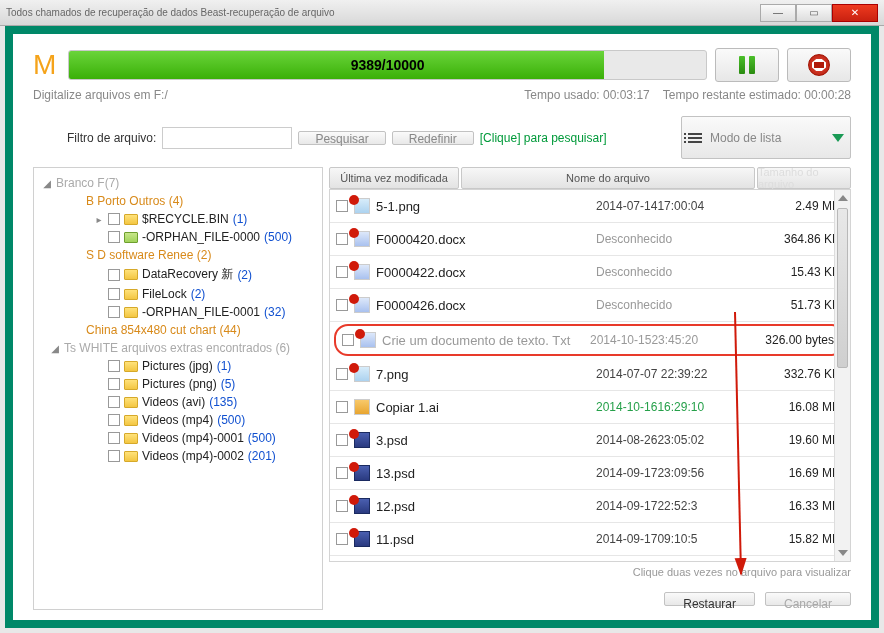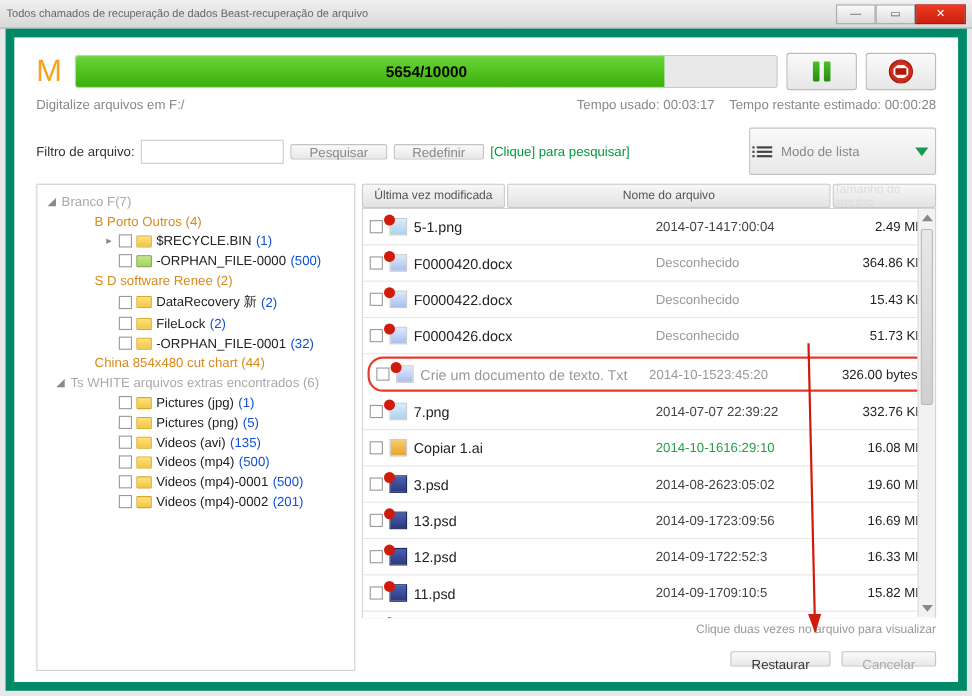--- a/index.html
+++ b/index.html
@@ -20,21 +20,21 @@
 .progress-text { position: relative; z-index: 1; width: 100%; text-align: center; font-weight: bold; color: #000; font-size: 14px; }
 .ctrl-btn { width: 64px; height: 34px; background: linear-gradient(#fafafa,#e7e7e7); border: 1px solid #bbb; border-radius: 3px; display:flex; align-items:center; justify-content:center; }
 .pause-icon { display:flex; gap:4px; }
 .pause-icon span { width:6px; height:18px; background: linear-gradient(#4bbf2a,#2a8b10); border-radius:1px; }
 .stop-icon { width: 22px; height: 22px; border-radius:50%; background: radial-gradient(#e84b3a,#b01a0a); border:1px solid #a01000; position:relative; display:flex; align-items:center;justify-content:center;}
 .stop-icon span{width:14px;height:12px;background:#fff; clip-path: polygon(30% 0,70% 0,100% 30%,100% 70%,70% 100%,30% 100%,0 70%,0 30%);}
 .stop-icon span::after{content:"";position:absolute;top:50%;left:50%;width:10px;height:6px;background:#b01a0a;transform:translate(-50%,-50%);}
 
 .inforow { display:flex; justify-content:space-between; color:#888; font-size:11px; margin-top:6px; }
 
-.filter-row { display:flex; align-items:center; gap:6px; margin-top:14px; }
+.filter-row { display:flex; align-items:center; gap:6px; margin-top:14px;margin-left:34px; }
 .filter-row .lbl { color:#333; }
 .filter-input { width: 130px; height:22px; border:1px solid #ccc; background:#fff; padding:0 4px; }
 .small-btn { height:14px; padding: 0 16px; background: linear-gradient(#fafafa,#e8e8e8); border:1px solid #c2c2c2; border-radius:2px; color:#888; }
 .link-green { color:#009a3a; }
 .list-mode-btn { margin-left:auto; width:170px; height:43px; background:linear-gradient(#fafafa,#e8e8e8); border:1px solid #c2c2c2; border-radius:2px; display:flex; align-items:center; padding:0 6px; gap:8px; color:#888;}
 .list-mode-icon { display:flex; flex-direction:column; gap:2px; }
 .list-mode-icon span{width:14px;height:2px;background:#444;position:relative;}
 .list-mode-icon span::before{content:"";position:absolute;left:-4px;width:2px;height:2px;background:#444;}
 .dropdown-arrow { margin-left:auto; width:0;height:0;border-left:6px solid transparent;border-right:6px solid transparent;border-top:8px solid #1a9a55; }
 
@@ -97,21 +97,21 @@
     <div class="win-btn close">✕</div>
   </div>
 </div>
 
 <div class="frame">
 
   <div class="progress-row">
     <span class="m-letter">M</span>
     <div class="progress-wrap">
       <div class="progress-fill"></div>
-      <div class="progress-text">5654/10000</div>
+      <div class="progress-text">9389/10000</div>
     </div>
     <button class="ctrl-btn">
       <span class="pause-icon">
           <span></span>
           <span></span>
         </span>
     </button>
     <button class="ctrl-btn">
       <span class="stop-icon">
           <span></span>

